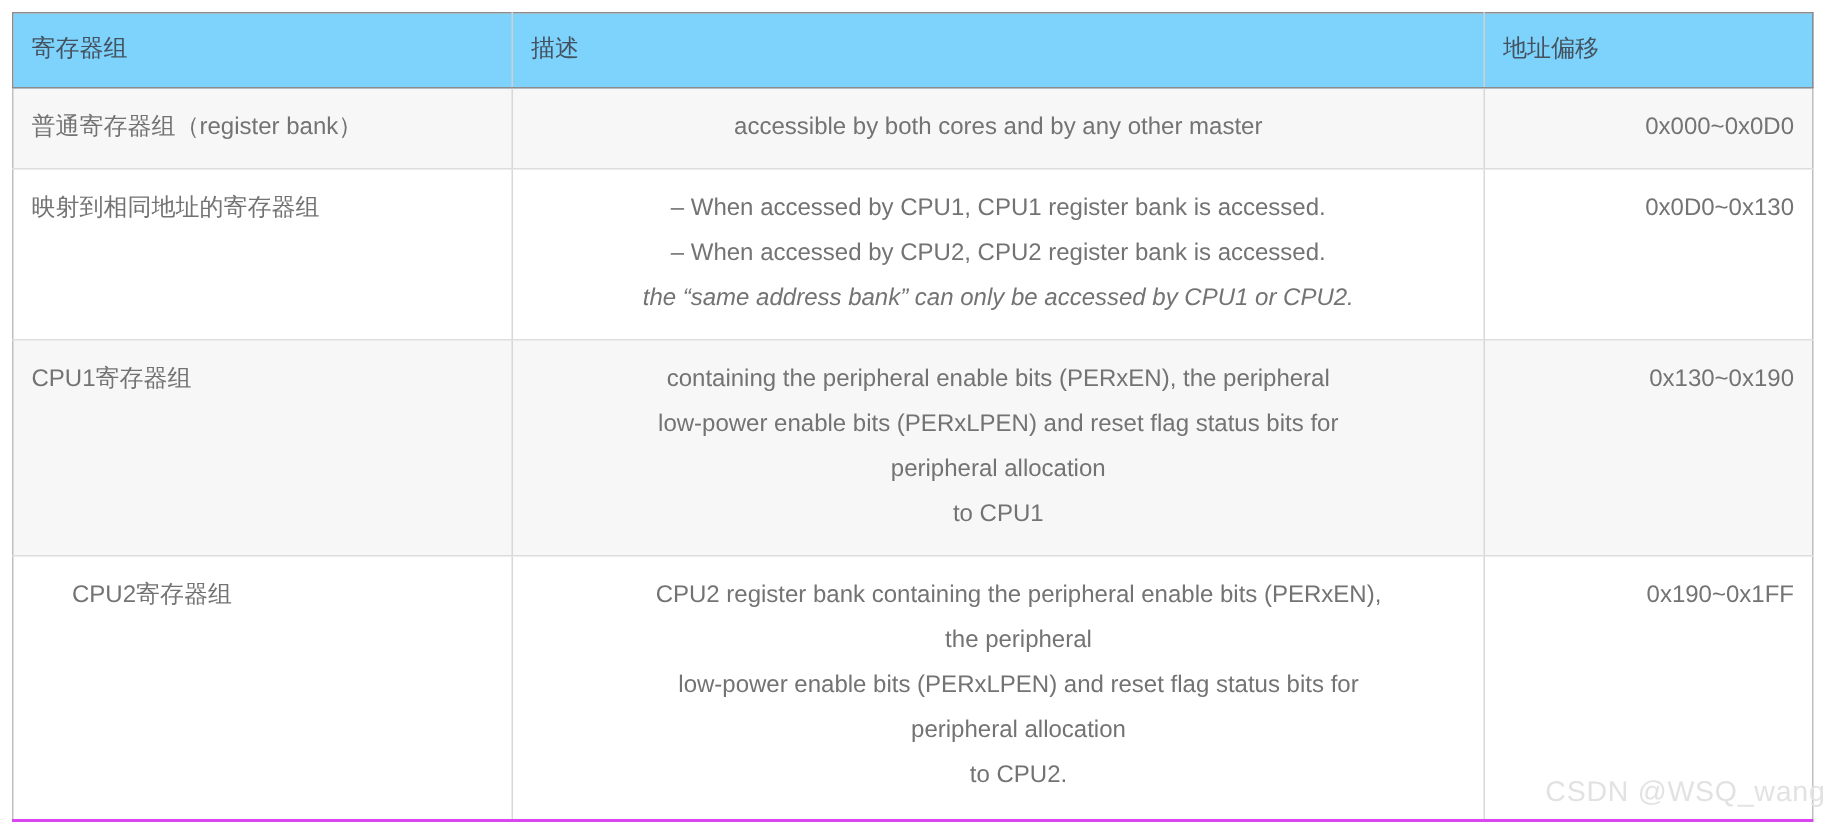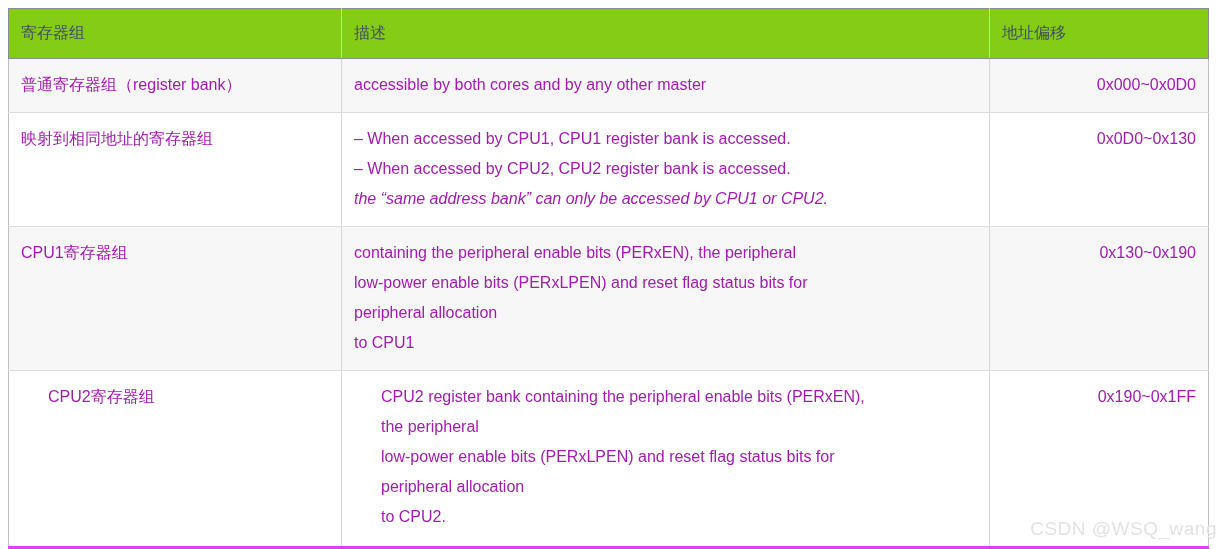--- a/index.html
+++ b/index.html
@@ -35,55 +35,55 @@
 
   
   table.reg-table thead th {
     text-align: left;
     vertical-align: top;
     font-weight: normal;
     padding: 13px 12px 14px 12px;
     font-size: 16px;
     line-height: 22px;
     color: #44515e;
-    background: #84cc16;
+    background: #7dd3fc;
     border-top: 1px solid #8c8c8c;
     border-bottom: 1px solid #8c8c8c;
     border-left: 1px solid #cfcfcf;
     border-right: 1px solid #cfcfcf;
   }
   table.reg-table thead th.first { border-left: 1px solid #8c8c8c; }
   table.reg-table thead th.last  { border-right: 1px solid #8c8c8c; }
 
   
   table.reg-table tbody td {
     vertical-align: top;
     padding: 11px 12px 12px 12px;
     font-size: 16px;
     line-height: 30px;
-    color: #a21caf;
+    color: #737373;
     border-bottom: 1px solid #dddddd;
     border-left: 1px solid #d8d8d8;
     border-right: 1px solid #d8d8d8;
   }
   table.reg-table tbody td.first { border-left: 1px solid #bfbfbf; }
   table.reg-table tbody td.last  { border-right: 1px solid #bfbfbf; text-align: right; }
 
   table.reg-table tbody tr.alt td { background: #f7f7f7; }
   table.reg-table tbody tr.plain td { background: #ffffff; }
-  table.reg-table tbody tr:last-child td { border-bottom: 6px solid #d946ef; padding-left: 39px; }
+  table.reg-table tbody tr:last-child td { border-bottom: 2px solid #d946ef; padding-left: 39px; }
 
   td.col-name {
     color: #5b6673;
     line-height: 26px;
   }
   td.col-desc { color: #1b1b1b; }
   td.col-addr { color: #1b1b1b; white-space: nowrap; }
 
-  .desc-line { display: block; }
+  .desc-line { display: block; text-align: center; }
   .desc-line.italic {
     font-style: italic;
     font-weight: 400;
   }
 
   
   tr.r1 td { height: 28px; }
   tr.r2 td { height: 90px; }
   tr.r3 td { height: 117px; }
   tr.r4 td { height: 152px; }

